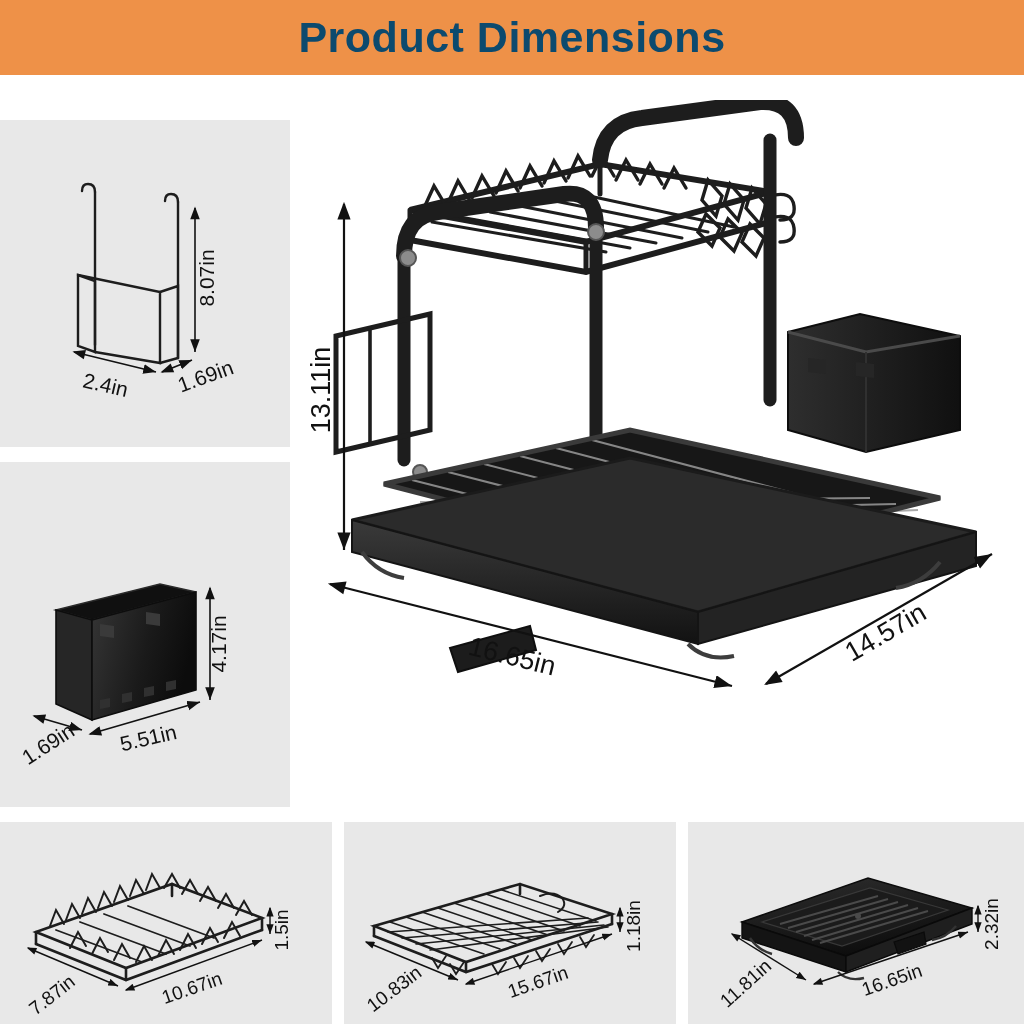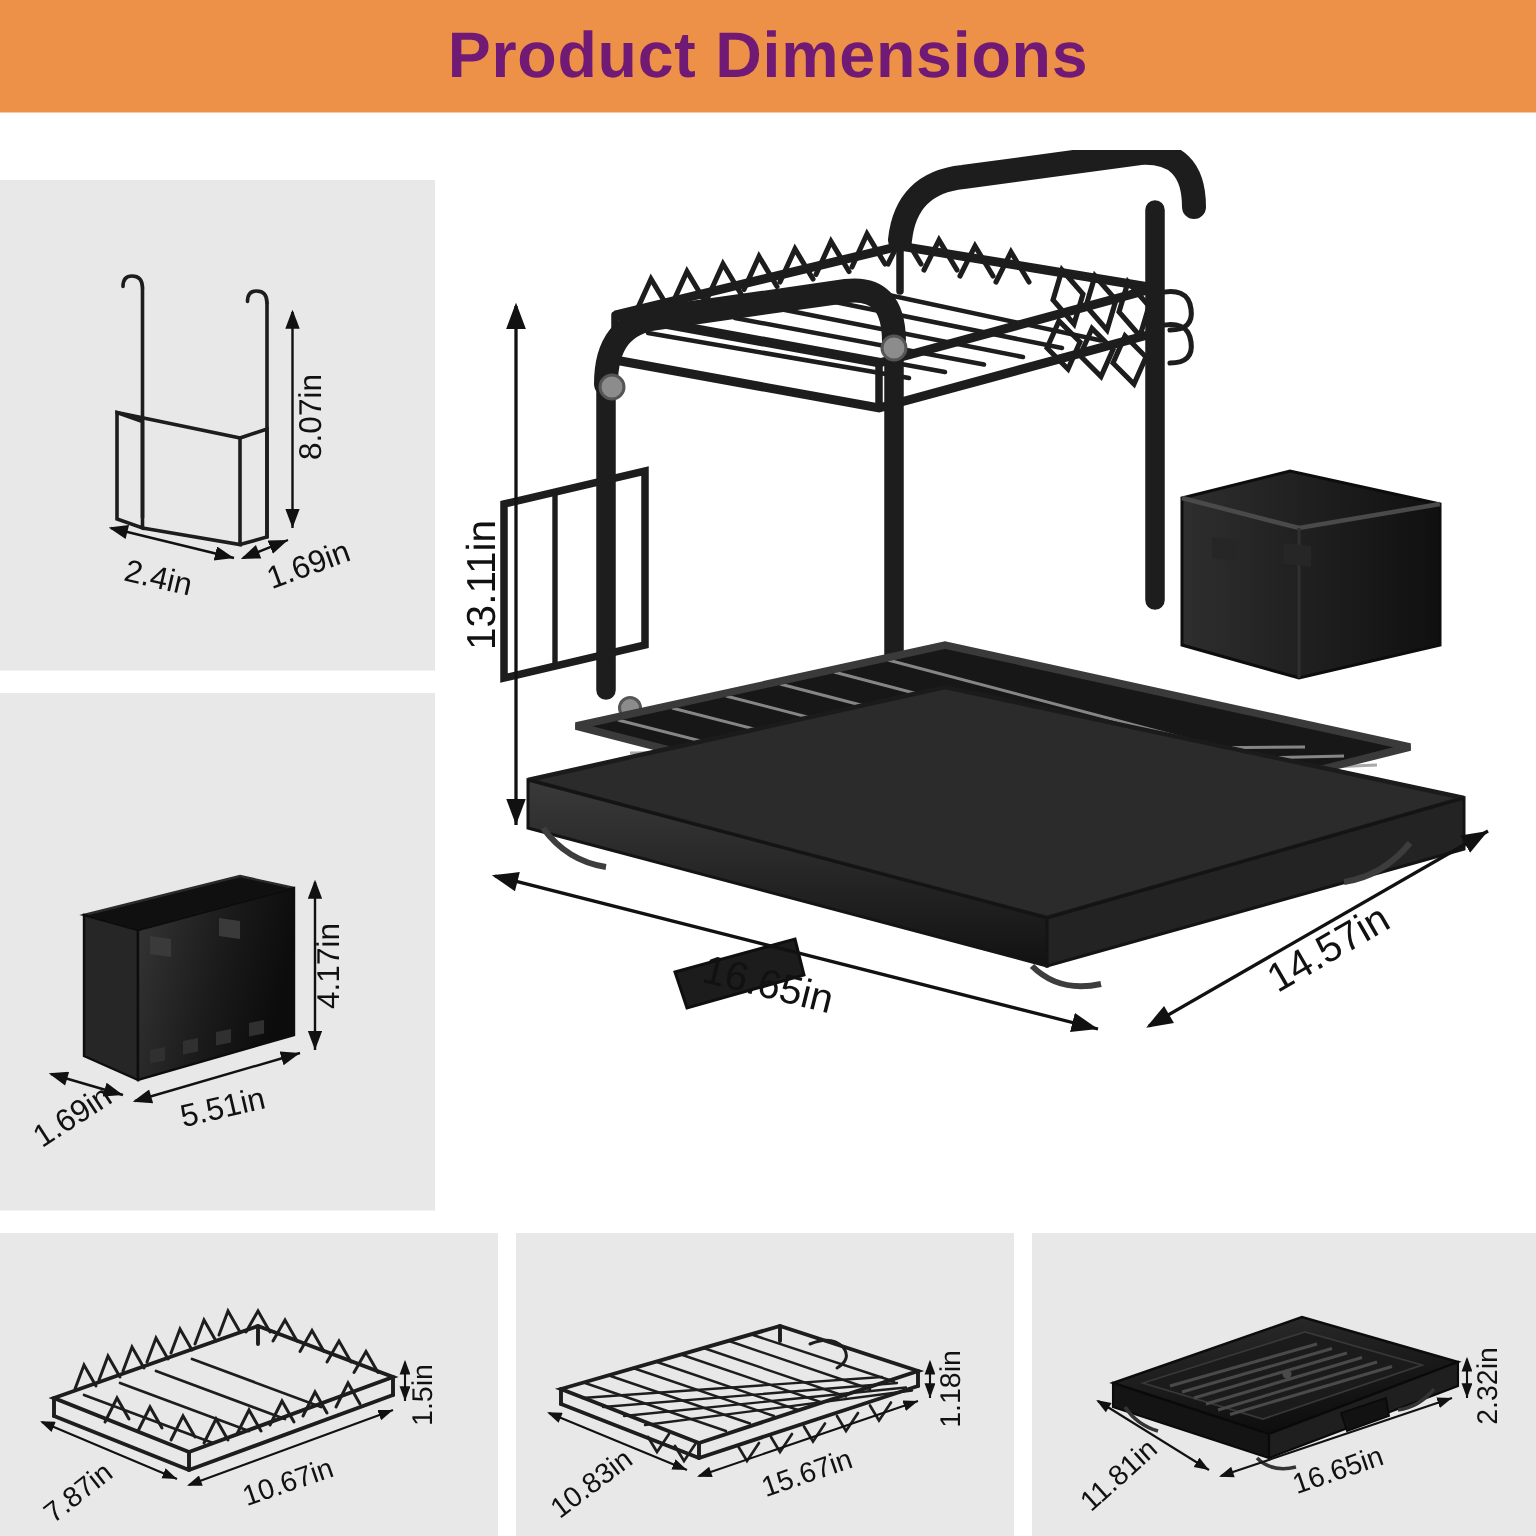--- a/index.html
+++ b/index.html
@@ -3,21 +3,21 @@
 <meta charset="utf-8">
 <style>
   * { margin:0; padding:0; box-sizing:border-box; }
   html,body { width:1024px; height:1024px; background:#ffffff;
     font-family:"Liberation Sans", sans-serif; overflow:hidden; }
   #page { position:relative; width:1024px; height:1024px; background:#ffffff; }
 
   
   .banner { position:absolute; left:0; top:0; width:1024px; height:75px;
     background:#ee9148; display:flex; align-items:center; justify-content:center; }
-  .banner-title { color:#701a75; font-size:43px; font-weight:bold;
+  .banner-title { color:#0c4a6e; font-size:43px; font-weight:bold;
     letter-spacing:0.5px; line-height:1; }
 
   
   .panel { position:absolute; background:#e8e8e8; overflow:hidden; }
   .p-hook  { left:0;   top:120px; width:290px; height:327px; }
   .p-caddy { left:0;   top:462px; width:290px; height:562px; }
   .p-tier  { left:0;   top:822px; width:332px; height:202px; }
   .p-mesh  { left:344px; top:822px; width:332px; height:202px; }
   .p-tray  { left:688px; top:822px; width:336px; height:202px; }
   .p-caddy { height:345px; }   

